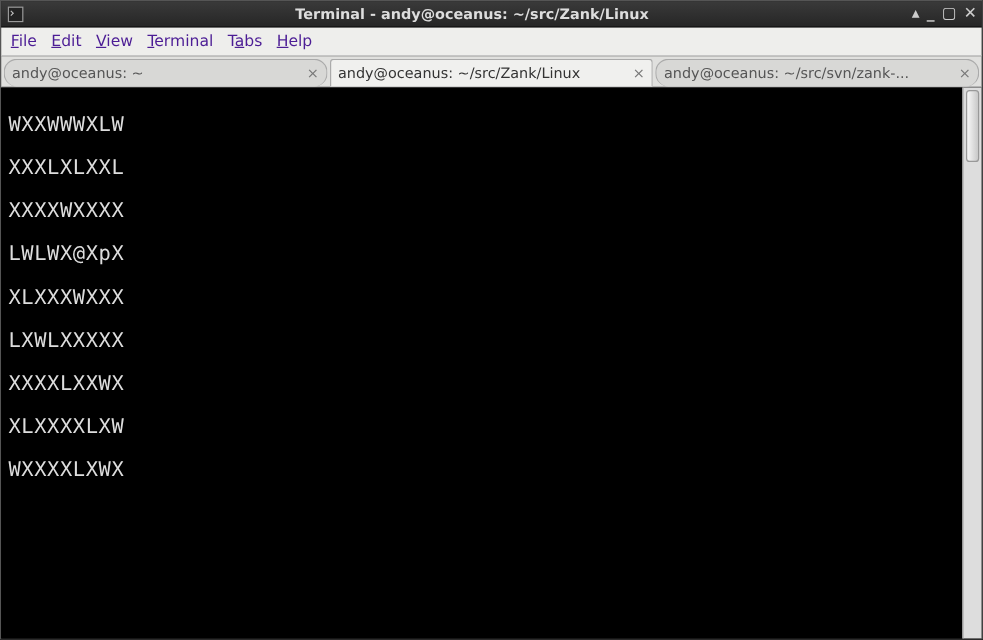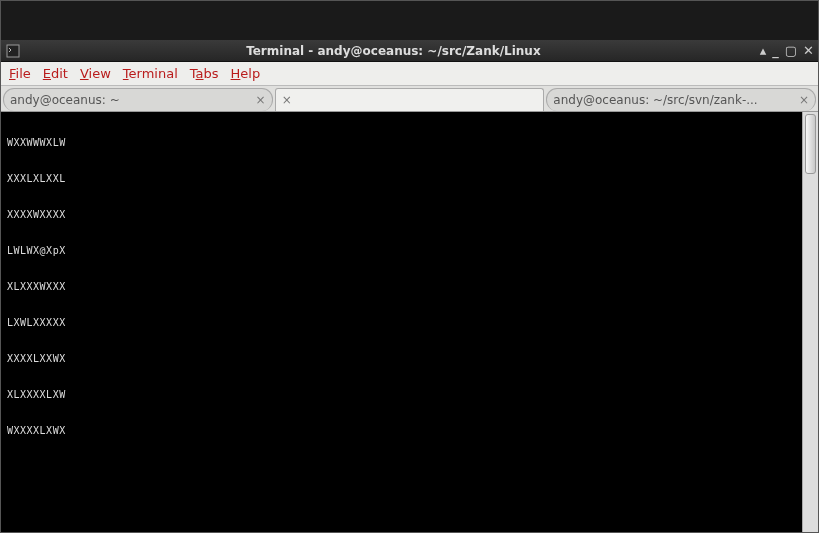--- a/index.html
+++ b/index.html
@@ -20,21 +20,20 @@
 }
 .titlebar {
   background: linear-gradient(to bottom, #3a3a3a, #262626);
   height: 22px;
   display: flex;
   align-items: center;
   padding: 0 4px;
   color: #ddd;
   font-size: 12px;
   border-bottom: 1px solid #111;
-  margin-top: 39px;
 }
 .titlebar-icon {
   width: 16px;
   height: 16px;
   margin-right: 6px;
   display: flex;
   align-items: center;
   justify-content: center;
 }
 .titlebar-icon svg { display: block; }
@@ -56,21 +55,21 @@
   line-height: 1;
 }
 .menubar {
   background: #eeeeec;
   height: 24px;
   display: flex;
   align-items: center;
   padding: 0 8px;
   gap: 12px;
   font-size: 13px;
-  color: #b91c1c;
+  color: #4c1d95;
   border-bottom: 1px solid #bbb;
 }
 .menubar-item {
   cursor: pointer;
 }
 .menubar-item .ul { text-decoration: underline; }
 .tabbar {
   background: #e0e0de;
   height: 26px;
   display: flex;
@@ -114,21 +113,21 @@
 .terminal-wrap {
   flex: 1;
   display: flex;
   background: #000;
 }
 .terminal {
   flex: 1;
   background: #000;
   color: #ddd;
   font-family: "DejaVu Sans Mono", "Liberation Mono", monospace;
-  font-size: 10px;
+  font-size: 17px;
   line-height: 18px;
   padding: 4px 6px;
   white-space: pre;
   letter-spacing: 0.5px;
 }
 .terminal .line { min-height: 18px; }
 .cursor {
   display: inline-block;
   width: 9px;
   height: 16px;
@@ -181,20 +180,21 @@
     <span class="menubar-item">T<span class="ul">a</span>bs</span>
     <span class="menubar-item"><span class="ul">H</span>elp</span>
   </div>
 
   <div class="tabbar">
     <div class="tab inactive">
       <span class="label">andy@oceanus: ~</span>
       <span class="close">×</span>
     </div>
     <div class="tab">
+      <span class="label">andy@oceanus: ~/src/Zank/Linux</span>
       <span class="close">×</span>
     </div>
     <div class="tab inactive">
       <span class="label">andy@oceanus: ~/src/svn/zank-...</span>
       <span class="close">×</span>
     </div>
   </div>
 
   <div class="terminal-wrap">
     <div class="terminal">

